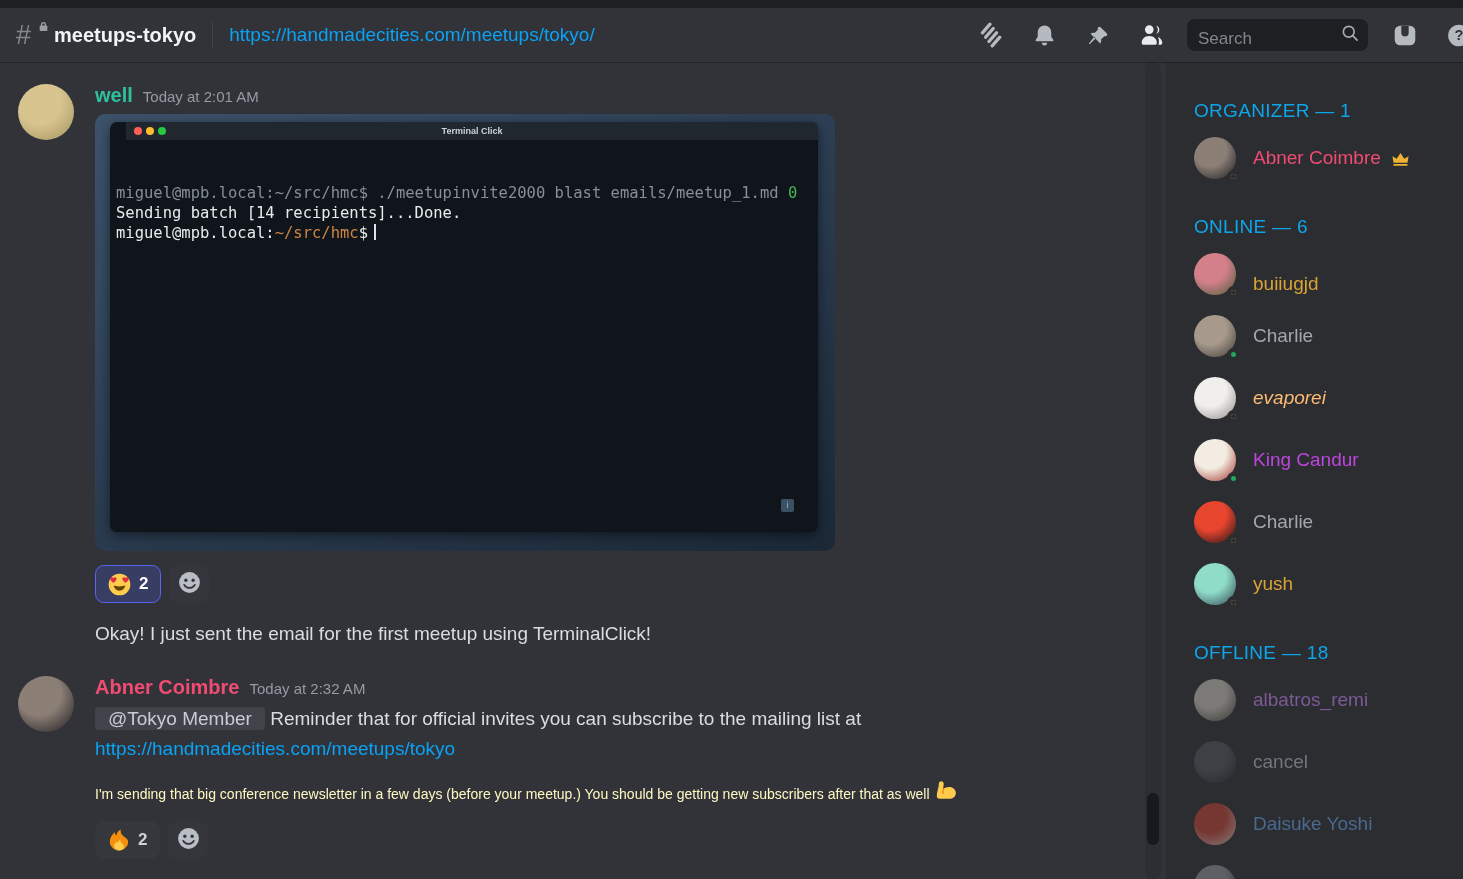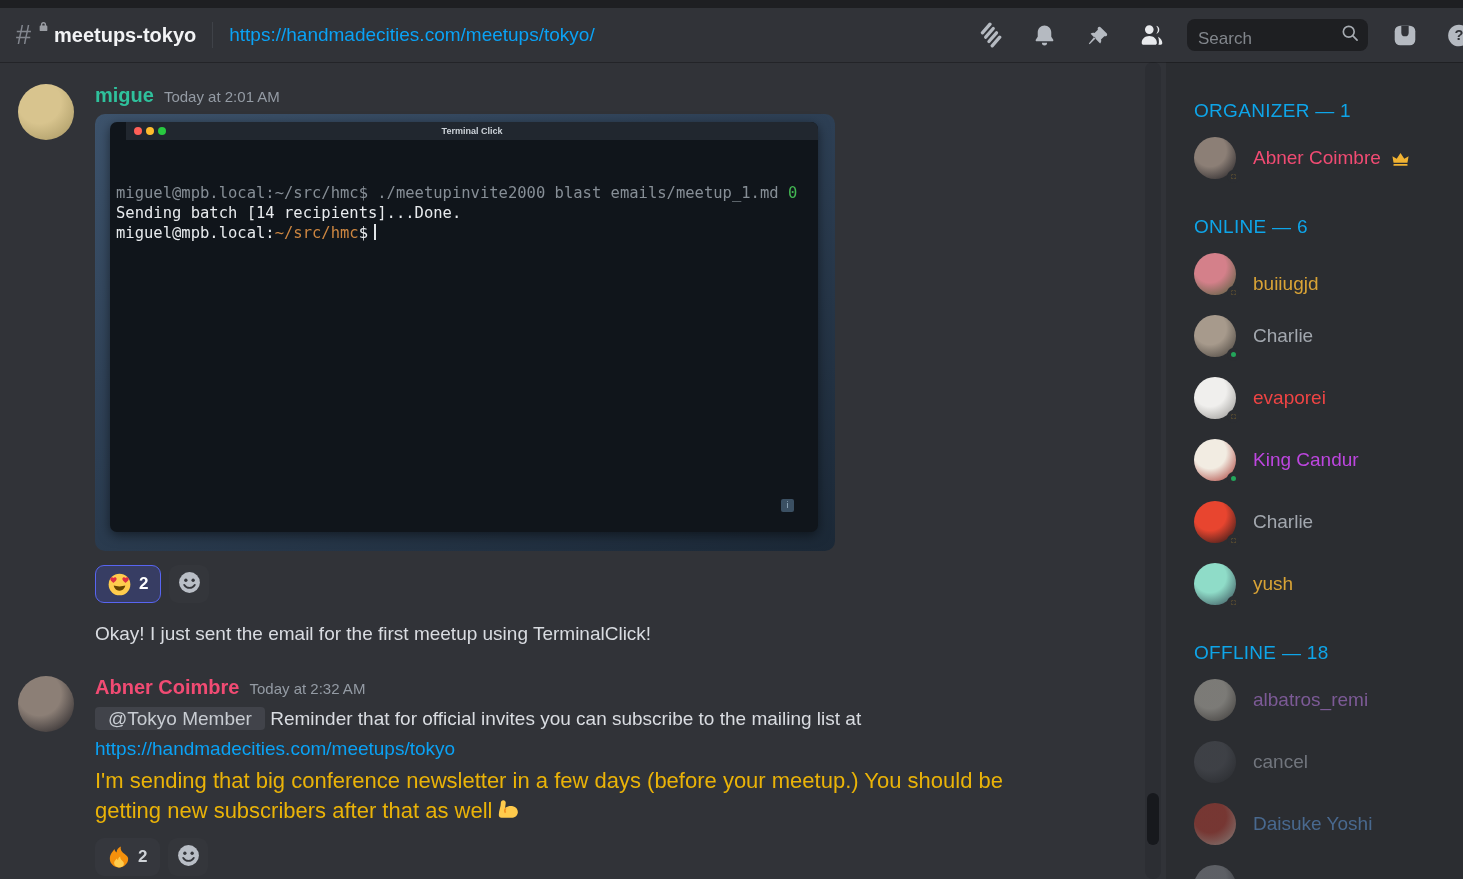--- a/index.html
+++ b/index.html
@@ -84,21 +84,21 @@
   .r-count { font-size:17px; font-weight:600; color:#cfd3d8; }
   .reaction.self .r-count { color:#ffffff; }
   .r-emoji, .r-emoji svg { display:block; }
   .add-reaction {
     width:40px; height:38px; border-radius:9px; background:#34363b;
     display:flex; align-items:center; justify-content:center; cursor:pointer;
   }
 
   .msg-text { font-size:19px; line-height:29px; color:#d9dce1; margin-top:16px; }
   .msg2-line { font-size:19px; line-height:30px; color:#d9dce1; margin-top:4px; }
-  .msg2-para { font-size:22px; line-height:30px; color:#eab308; margin-top:2px; max-width:975px; }
+  .msg2-para { font-size:14px; line-height:30px; color:#fef9c3; margin-top:14px; max-width:975px; }
   .mention { background:#41434a; color:#c8ccd2; border-radius:4px; padding:1px 13px; cursor:pointer; }
   .chat-link { color:#0aa2f5; cursor:pointer; }
   .inline-emoji { display:inline-block; vertical-align:-4px; margin-left:4px; }
 
   
   .scrollbar { position:absolute; top:0; right:5px; width:16px; height:100%; }
   .scroll-track { position:absolute; inset:0; background:#2c2e33; border-radius:8px; }
   .scroll-thumb { position:absolute; left:2px; width:12px; top:731px; height:52px; border-radius:6px; background:#17191d; }
 
   
@@ -190,21 +190,21 @@
     </span>
   </div>
 
   <div class="body">
     <main class="chat">
 
       <div class="msg msg-1">
         <div class="avatar-lg" style="background: radial-gradient(circle at 38% 32%, rgb(216, 196, 142) 0%, rgb(216, 196, 142) 42%, rgb(163, 147, 95) 100%);"></div>
         <div class="content">
           <div class="meta">
-            <span class="author" style="color: rgb(47, 193, 156);">migue</span>
+            <span class="author" style="color: rgb(47, 193, 156);">well</span>
             <span class="ts">Today at 2:01 AM</span>
           </div>
           <div class="embed">
             <div class="term-window">
               <div class="term-titlebar">
                 <span class="term-dots">
                   <span class="term-dot dot-red"></span>
                   <span class="term-dot dot-yellow"></span>
                   <span class="term-dot dot-green"></span>
                 </span>
@@ -316,21 +316,21 @@
           <div class="m-row">
             <div class="m-avatar" style="background: radial-gradient(circle at 38% 32%, rgb(167, 154, 140) 0%, rgb(167, 154, 140) 42%, rgb(63, 58, 53) 100%);">
               <span class="badge online"></span>
             </div>
             <span class="m-name" style="color: rgb(162, 167, 174);">Charlie</span>
           </div>
           <div class="m-row">
             <div class="m-avatar" style="background: radial-gradient(circle at 38% 32%, rgb(240, 239, 237) 0%, rgb(240, 239, 237) 42%, rgb(143, 141, 138) 100%);">
               <span class="badge idle"></span>
             </div>
-            <span class="m-name" style="color: #ef4444;">evaporei</span>
+            <span class="m-name" style="color: #fdba74; font-style: italic;">evaporei</span>
           </div>
           <div class="m-row">
             <div class="m-avatar" style="background: radial-gradient(circle at 38% 32%, rgb(242, 236, 226) 0%, rgb(242, 236, 226) 42%, rgb(165, 48, 42) 100%);">
               <span class="badge online"></span>
             </div>
             <span class="m-name" style="color: rgb(189, 70, 223);">King Candur</span>
           </div>
           <div class="m-row">
             <div class="m-avatar" style="background: radial-gradient(circle at 38% 32%, rgb(232, 69, 47) 0%, rgb(232, 69, 47) 42%, rgb(20, 20, 22) 100%);">
               <span class="badge idle"></span>

